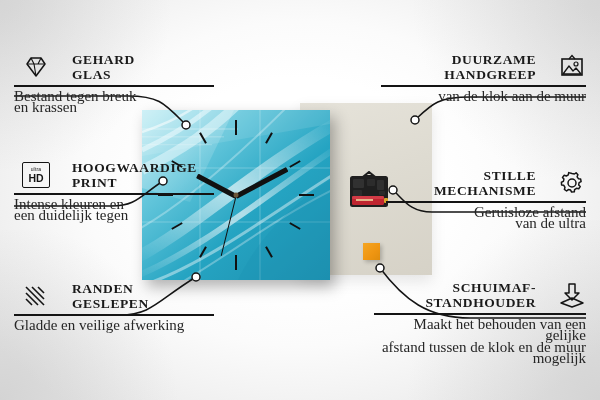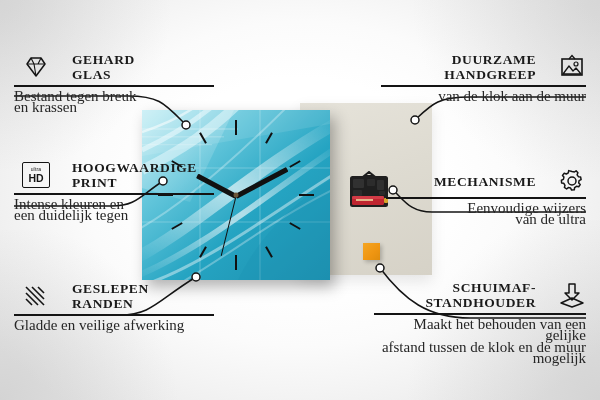--- a/index.html
+++ b/index.html
@@ -259,22 +259,22 @@
           <g stroke="#141414" stroke-width="1.6">
             <line x1="4" y1="4" x2="22" y2="22"></line>
             <line x1="10" y1="4" x2="22" y2="16"></line>
             <line x1="16" y1="4" x2="22" y2="10"></line>
             <line x1="4" y1="10" x2="16" y2="22"></line>
             <line x1="4" y1="16" x2="10" y2="22"></line>
           </g>
         </svg>
       </span>
       <div>
+        <div class="ttl">RANDEN</div>
         <div class="ttl">GESLEPEN</div>
-        <div class="ttl">RANDEN</div>
       </div>
     </div>
     <div class="rule"></div>
     <div class="desc">Gladde en veilige afwerking</div>
   </div>
 
   <div class="feat right f-handgreep">
     <div class="head">
       <span class="ico">
         <svg viewBox="0 0 28 26">
@@ -295,25 +295,26 @@
 
   <div class="feat right f-mechanisme">
     <div class="head">
       <span class="ico">
         <svg viewBox="0 0 28 26">
           <path d="M14,3.5 l2.4,.5 1.7,-1.2 1.8,2 -.8,2 1.3,1.9 2.2,.2 .5,2.7 -2,1 -.4,2.3 1.5,1.6 -1.5,2.3 -2.2,-.5 -1.9,1.3 -.3,2.2 -2.7,.3 -1,-2 -2.3,-.5 -1.7,1.4 -2.2,-1.6 .6,-2.1 -1.2,-2 -2.2,-.3 -.2,-2.7 2,-.9 .5,-2.3 -1.4,-1.7 1.7,-2.1 2.1,.7 2,-1.2 .4,-2.2 Z" fill="none" stroke="#141414" stroke-width="1.5" stroke-linejoin="round"></path>
           <circle cx="14" cy="13" r="4" fill="none" stroke="#141414" stroke-width="1.5"></circle>
         </svg>
       </span>
       <div>
+        <div class="ttl">STILLE</div>
         <div class="ttl">MECHANISME</div>
       </div>
     </div>
     <div class="rule"></div>
-    <div class="desc">Eenvoudige wijzers</div>
+    <div class="desc">Geruisloze afstand</div>
     <div class="desc">van de ultra</div>
   </div>
 
   <div class="feat right f-schuim">
     <div class="head">
       <span class="ico">
         <svg viewBox="0 0 28 26">
           <path d="M11,2 L17,2 L17,11 L21,11 L14,18 L7,11 L11,11 Z" fill="none" stroke="#141414" stroke-width="1.5" stroke-linejoin="round"></path>
           <path d="M14,16 L25,21 L14,25 L3,21 Z" fill="none" stroke="#141414" stroke-width="1.5" stroke-linejoin="round"></path>
         </svg>

